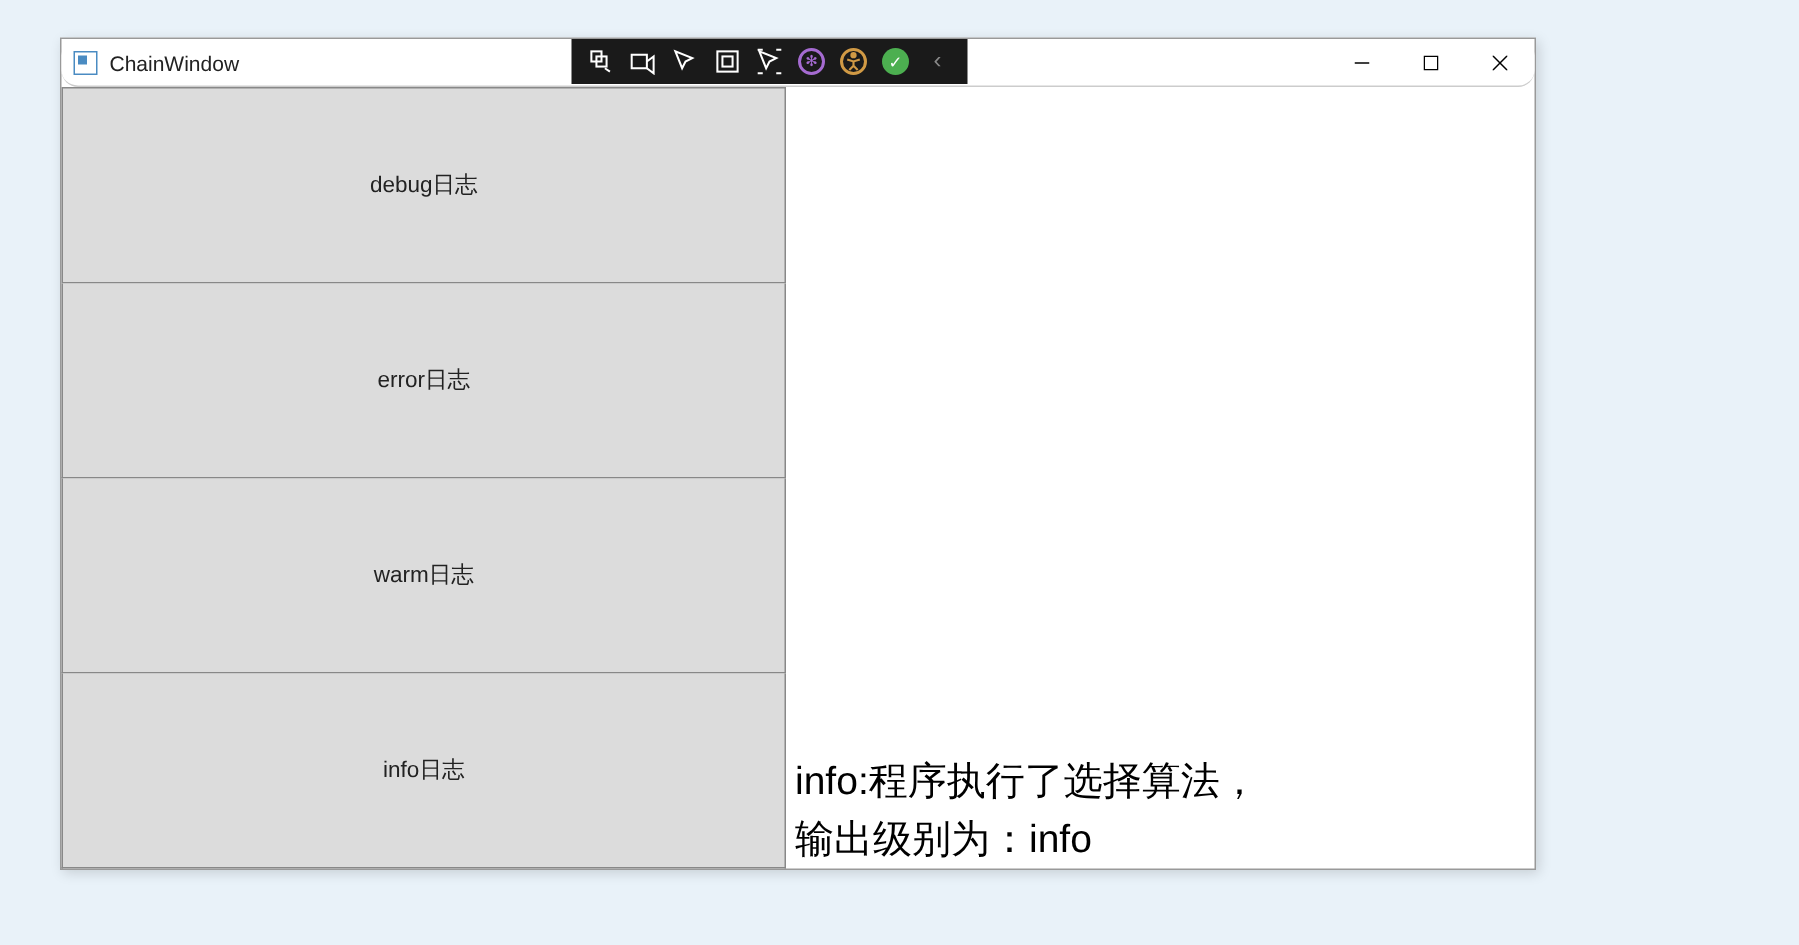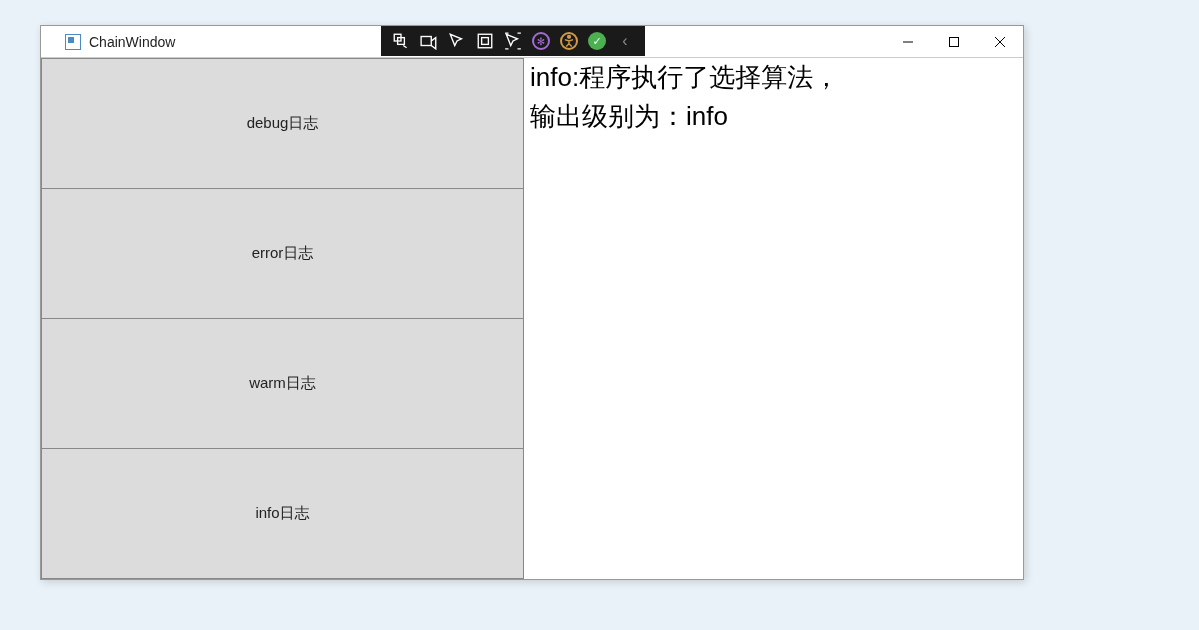--- a/index.html
+++ b/index.html
@@ -24,23 +24,24 @@
       border: 1px solid #999;
       box-shadow: 2px 2px 8px rgba(0,0,0,0.15);
       display: flex;
       flex-direction: column;
     }
     .titlebar {
       height: 32px;
       background: #ffffff;
       display: flex;
       align-items: center;
-      padding: 0 24px;
+      padding: 0 8px;
       border-bottom: 1px solid #ccc;
       position: relative;
+      border-radius: 11px;
     }
     .title-icon {
       width: 16px;
       height: 16px;
       border: 1px solid #4a8bc2;
       margin-right: 8px;
       position: relative;
     }
     .title-icon::after {
       content: "";
@@ -155,21 +156,21 @@
       font-size: 15px;
       color: #222;
       cursor: default;
     }
     .log-button:first-child {
       border-top: 1px solid #888;
     }
     .right-panel {
       flex: 1;
       display: flex;
-      align-items: flex-start;
+      align-items: flex-end;
       padding-left: 6px;
     }
     .output-text {
       font-size: 26px;
       line-height: 1.5;
       color: #000;
       white-space: pre-line;
     }
   </style>
 </head>

